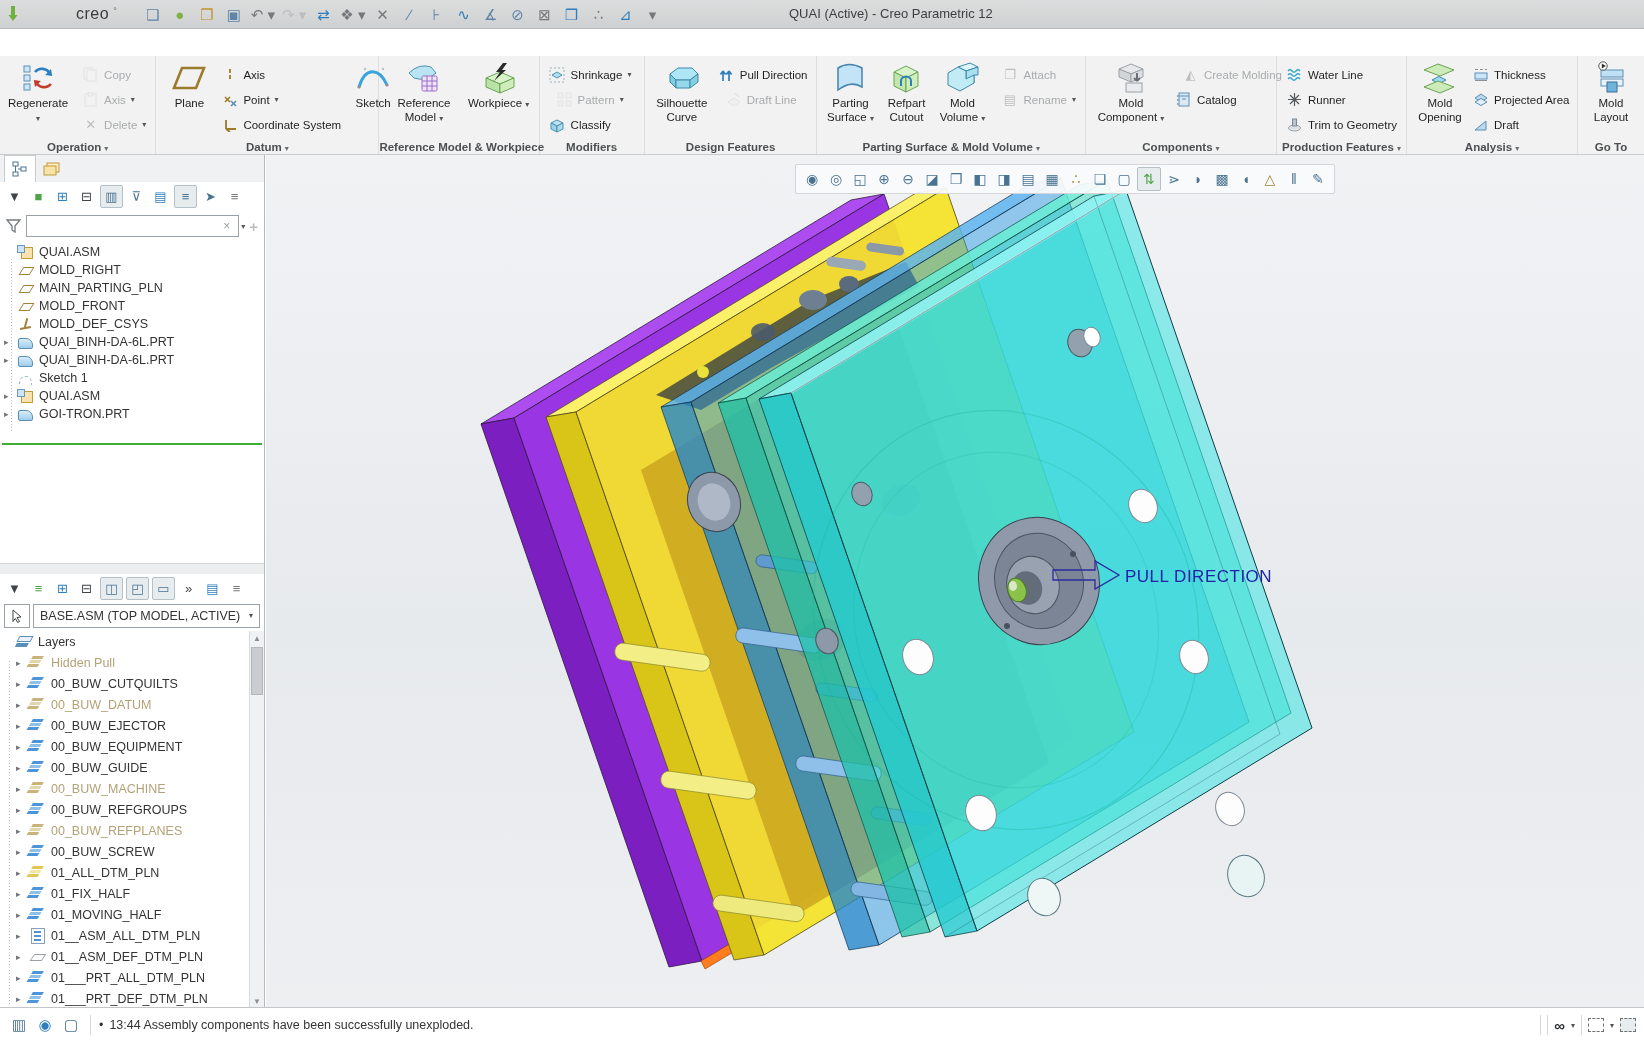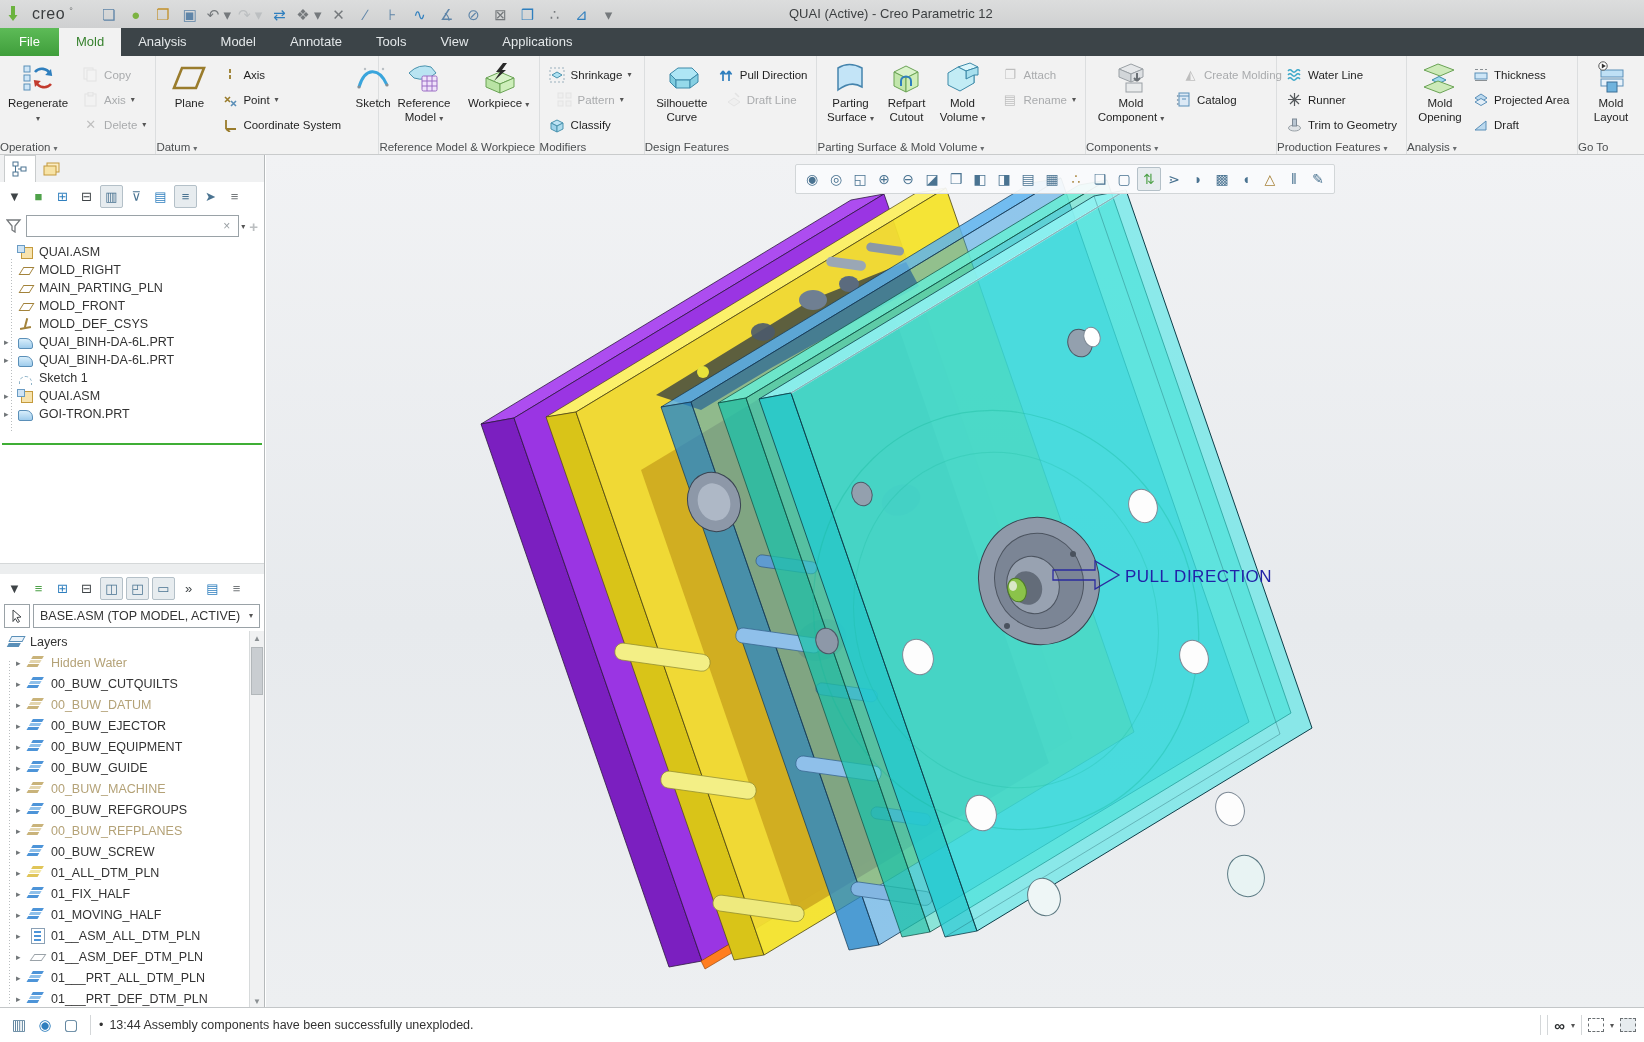--- a/index.html
+++ b/index.html
@@ -3,41 +3,41 @@
 <meta charset="utf-8">
 <style>
   html,body{margin:0;padding:0;background:#888;}
   #app{position:relative;width:1644px;height:1042px;background:#fff;overflow:hidden;
        font-family:"Liberation Sans","DejaVu Sans",sans-serif;font-size:12px;color:#222;
        -webkit-font-smoothing:antialiased;}
   
   .titlebar{position:absolute;left:0;top:0;right:0;height:28px;background:linear-gradient(#dcdddd,#cfd0d1);
             border-bottom:1px solid #b9babc;display:flex;align-items:center;padding:0 8px;}
   .brand{display:flex;align-items:center;gap:4px;margin-right:26px;}
-  .brand-text{font-size:16px;color:#3a3d3f;letter-spacing:.5px;}
+  .brand-text{font-size:16px;color:#3a3d3f;letter-spacing:.5px;margin-left:44px;}
   .brand-sup{font-size:9px;color:#6a6d6f;vertical-align:top;margin-top:-7px;}
   .qa{display:flex;align-items:center;gap:7px;}
   .qa .gly{display:inline-flex;align-items:center;justify-content:center;min-width:20px;height:20px;
            font-size:15px;line-height:1;cursor:default;}
   .win-title{position:absolute;left:789px;top:6px;font-size:13px;color:#3c3f41;}
   
   .c-gray{color:#75797c}.c-dark{color:#3f4447}.c-dim{color:#bcbfc1}.c-slate{color:#5f85a8}
   .c-blue{color:#2f7fbe}.c-steel{color:#4a7391}.c-green{color:#7cb342}.c-greenx{color:#4fa24a}
   .c-tan{color:#c2922d}.c-tanx{color:#a8833a}
   .on{background:#e7ecef;border:1px solid #b4c0c8;border-radius:2px}
   
   .tabsbar{position:absolute;left:0;top:28px;right:0;height:28px;background:#3c4448;display:flex;}
   .tab{padding:6px 17px 0 17px;font-size:13px;color:#e3e7e9;height:28px;box-sizing:border-box;cursor:default;}
   .tab.file{background:linear-gradient(#5dbb57,#3f9e3b);color:#fff;padding-left:19px;padding-right:19px;}
   .tab.active{background:#f2f2f2;color:#37822e;}
   
   .ribbon{position:absolute;left:0;top:56px;right:0;height:98px;background:#f2f2f2;border-bottom:1px solid #c9cbcc;
           display:flex;align-items:stretch;}
   .rgroup{position:relative;padding:3px 5px 15px 5px;border-right:1px solid #dcdedf;display:flex;align-items:flex-start;}
-  .glabel{position:absolute;bottom:1px;left:0;right:0;text-align:left;font-size:11.5px;color:#4c4f51;white-space:nowrap;}
+  .glabel{position:absolute;bottom:1px;left:0;right:0;text-align:center;font-size:11.5px;color:#4c4f51;white-space:nowrap;font-weight:bold;}
   .gchev{font-size:8px;color:#6a6d6f;margin-left:3px;}
   .rb-lg{display:flex;flex-direction:column;align-items:center;min-width:50px;max-width:82px;padding:1px 3px;
          font-size:11.5px;line-height:1.22;text-align:center;color:#1f1f1f;cursor:default;}
   .rb-lg .ric{height:36px;display:flex;align-items:center;justify-content:center;}
   .rcol{display:flex;flex-direction:column;padding-top:3px;}
   .rb-sm{display:flex;align-items:center;gap:5px;height:25px;padding:0 4px;font-size:11.5px;color:#1f1f1f;
          white-space:nowrap;cursor:default;}
   .rb-sm .sic{width:17px;height:17px;display:inline-flex;align-items:center;justify-content:center;font-size:13px;}
   .dis{color:#a9abad !important;margin-left:7px;}
   .dis svg,.dis .sic{opacity:.42;filter:grayscale(1);}
@@ -63,21 +63,21 @@
   .insert-line{position:absolute;left:2px;top:288px;right:2px;height:0;border-top:2px solid #3fae35;}
   .lp-split{position:absolute;left:0;top:408px;right:0;height:10px;background:#eceeef;border-top:1px solid #d5d8d9;border-bottom:1px solid #d5d8d9;}
   .lay-toolbar{top:419px;}
   .lay-sel{position:absolute;left:0;top:447px;right:0;height:27px;display:flex;align-items:center;padding:0 4px;gap:3px;}
   .sel-ptr{width:24px;height:22px;border:1px solid #9aa2a7;display:flex;align-items:center;justify-content:center;background:#fff;}
   .sel-box{flex:1;height:22px;border:1px solid #9aa2a7;display:flex;align-items:center;padding:0 6px;font-size:12.5px;color:#333;background:#fff;justify-content:space-between;}
   .ltree{position:absolute;left:0;top:476px;right:14px;bottom:0;overflow:hidden;}
   .ltree::before{content:"";position:absolute;left:9px;top:30px;bottom:4px;width:1px;
                  background:repeating-linear-gradient(180deg,#b9bdbf 0 1px,transparent 1px 3px);}
   .lrow{display:flex;align-items:center;height:21px;font-size:12.5px;color:#333;}
-  .lrow.root{padding-left:8px;font-size:12.5px;}
+  .lrow.root{padding-left:16px;font-size:12.5px;}
   .lrow.item{padding-left:16px;}
   .lrow.hidden{color:#b4a277;}
   .lscroll{position:absolute;right:0;top:476px;bottom:0;width:14px;background:#f0f1f2;border-left:1px solid #d7dadb;}
   .lscroll .sarr{position:absolute;left:0;right:0;height:14px;display:flex;align-items:center;justify-content:center;font-size:8px;color:#8a8f92;}
   .lscroll .sarr.up{top:0;} .lscroll .sarr.dn{bottom:0;}
   .lthumb{position:absolute;left:1px;right:1px;top:16px;height:46px;background:#c9cdd1;border:1px solid #b2b7ba;}
   
   .ti{position:relative;width:17px;height:15px;flex:none;margin-right:5px;display:inline-block;}
   .ti.asm::before{content:"";position:absolute;left:4px;top:2px;width:10px;height:10px;background:#f7e3ae;border:1px solid #c49a3c;}
   .ti.asm::after{content:"";position:absolute;left:0;top:0;width:6px;height:6px;background:#cfe4f5;border:1px solid #6a9cc4;}
@@ -141,30 +141,20 @@
         <span class="gly c-slate">⊘</span>
         <span class="gly c-gray">⊠</span>
         <span class="gly c-blue">❒</span>
         <span class="gly c-gray">∴</span>
         <span class="gly c-blue">⊿</span>
         <span class="gly c-gray">▾</span>
       </div>
     <span class="win-title">QUAI (Active) - Creo Parametric 12</span>
   </div>
 
-  <div class="tabsbar">
-      <div class="tab file">File</div>
-      <div class="tab active">Mold</div>
-      <div class="tab plain">Analysis</div>
-      <div class="tab plain">Model</div>
-      <div class="tab plain">Annotate</div>
-      <div class="tab plain">Tools</div>
-      <div class="tab plain">View</div>
-      <div class="tab plain">Applications</div>
-    </div>
 
   <div class="ribbon">
 
     <div class="rgroup" style="width:150px">
       <div class="rb-lg">
         <span class="ric">
           <svg width="30" height="30" viewBox="0 0 30 30">
             <rect x="1" y="3" width="6" height="6" fill="#cfe6f7" stroke="#5a8fb8"></rect>
             <rect x="1" y="12" width="6" height="6" fill="#cfe6f7" stroke="#5a8fb8"></rect>
             <rect x="1" y="21" width="6" height="6" fill="#cfe6f7" stroke="#5a8fb8"></rect>
@@ -647,21 +637,21 @@
 
     <div class="ltree">
       <div class="lrow root">
         <span class="ti layroot"></span>
         <span>Layers</span>
       </div>
       <div>
           <div class="lrow item hidden">
           <span class="arr exp">▸</span>
           <span class="ti lay-tan"></span>
-          <span>Hidden Water</span>
+          <span>Hidden Pull</span>
         </div>
           <div class="lrow item normal">
           <span class="arr exp">▸</span>
           <span class="ti lay"></span>
           <span>00_BUW_CUTQUILTS</span>
         </div>
           <div class="lrow item hidden">
           <span class="arr exp">▸</span>
           <span class="ti lay-tan"></span>
           <span>00_BUW_DATUM</span>

